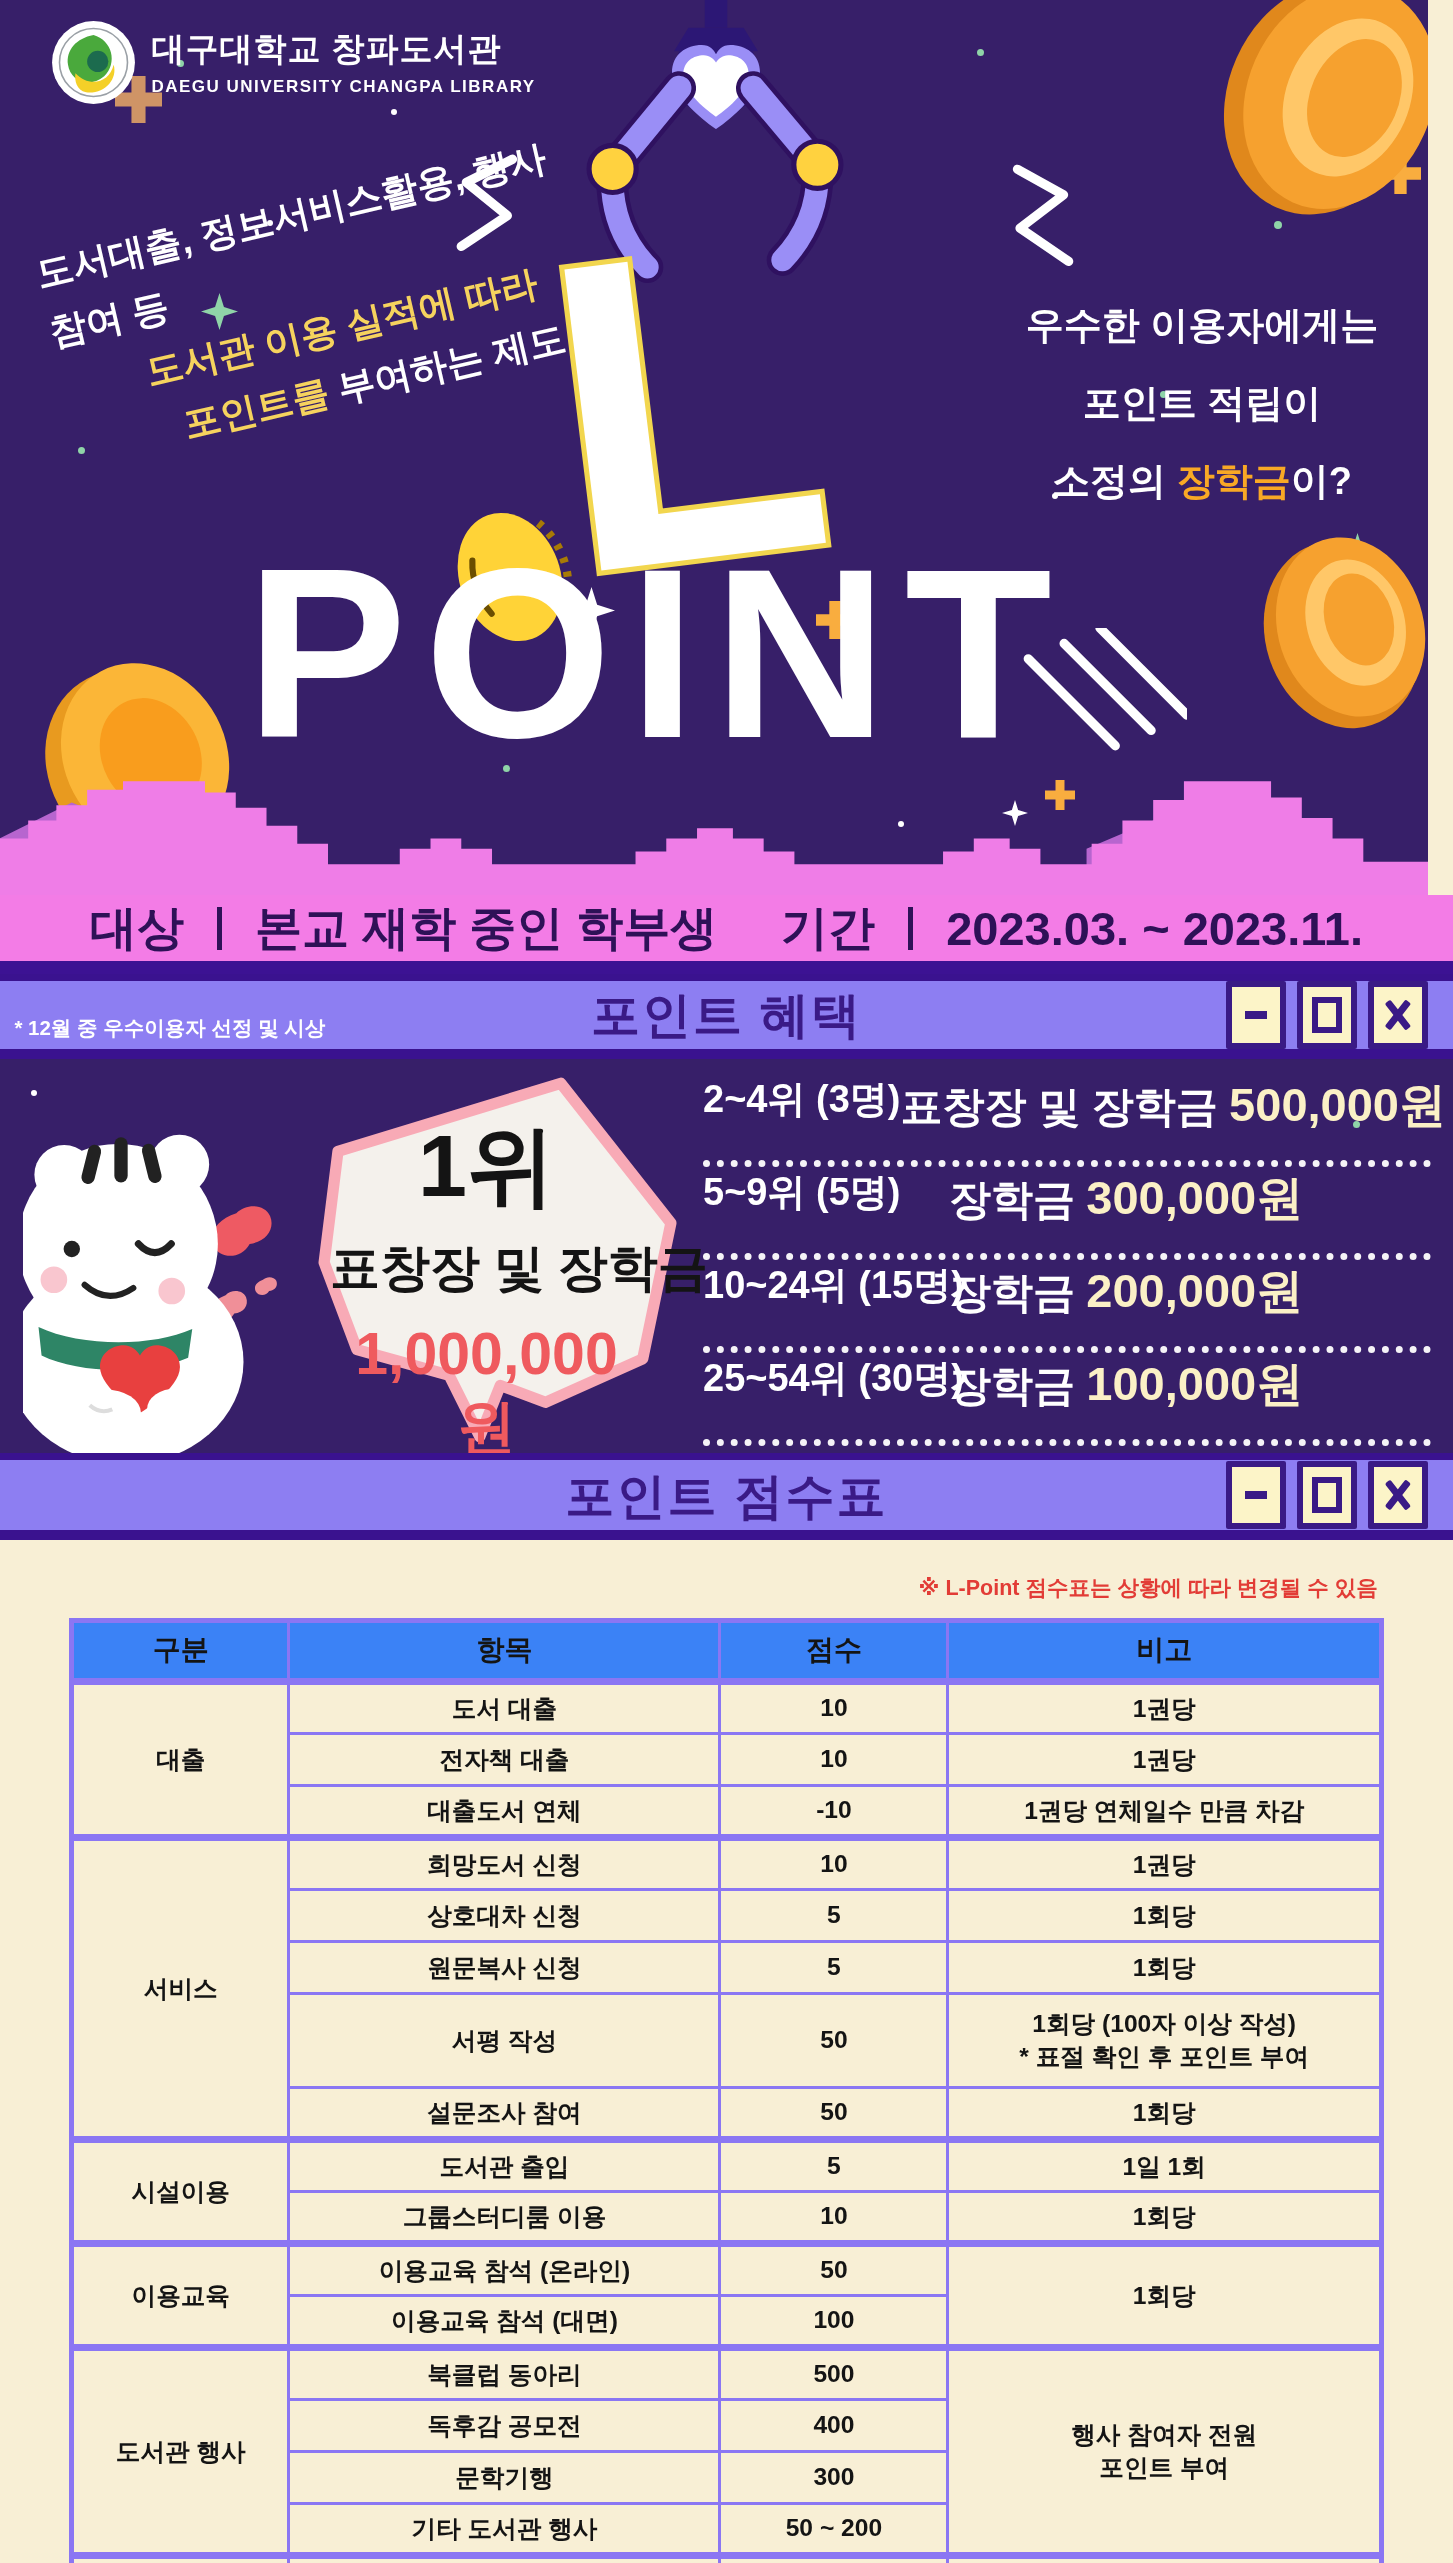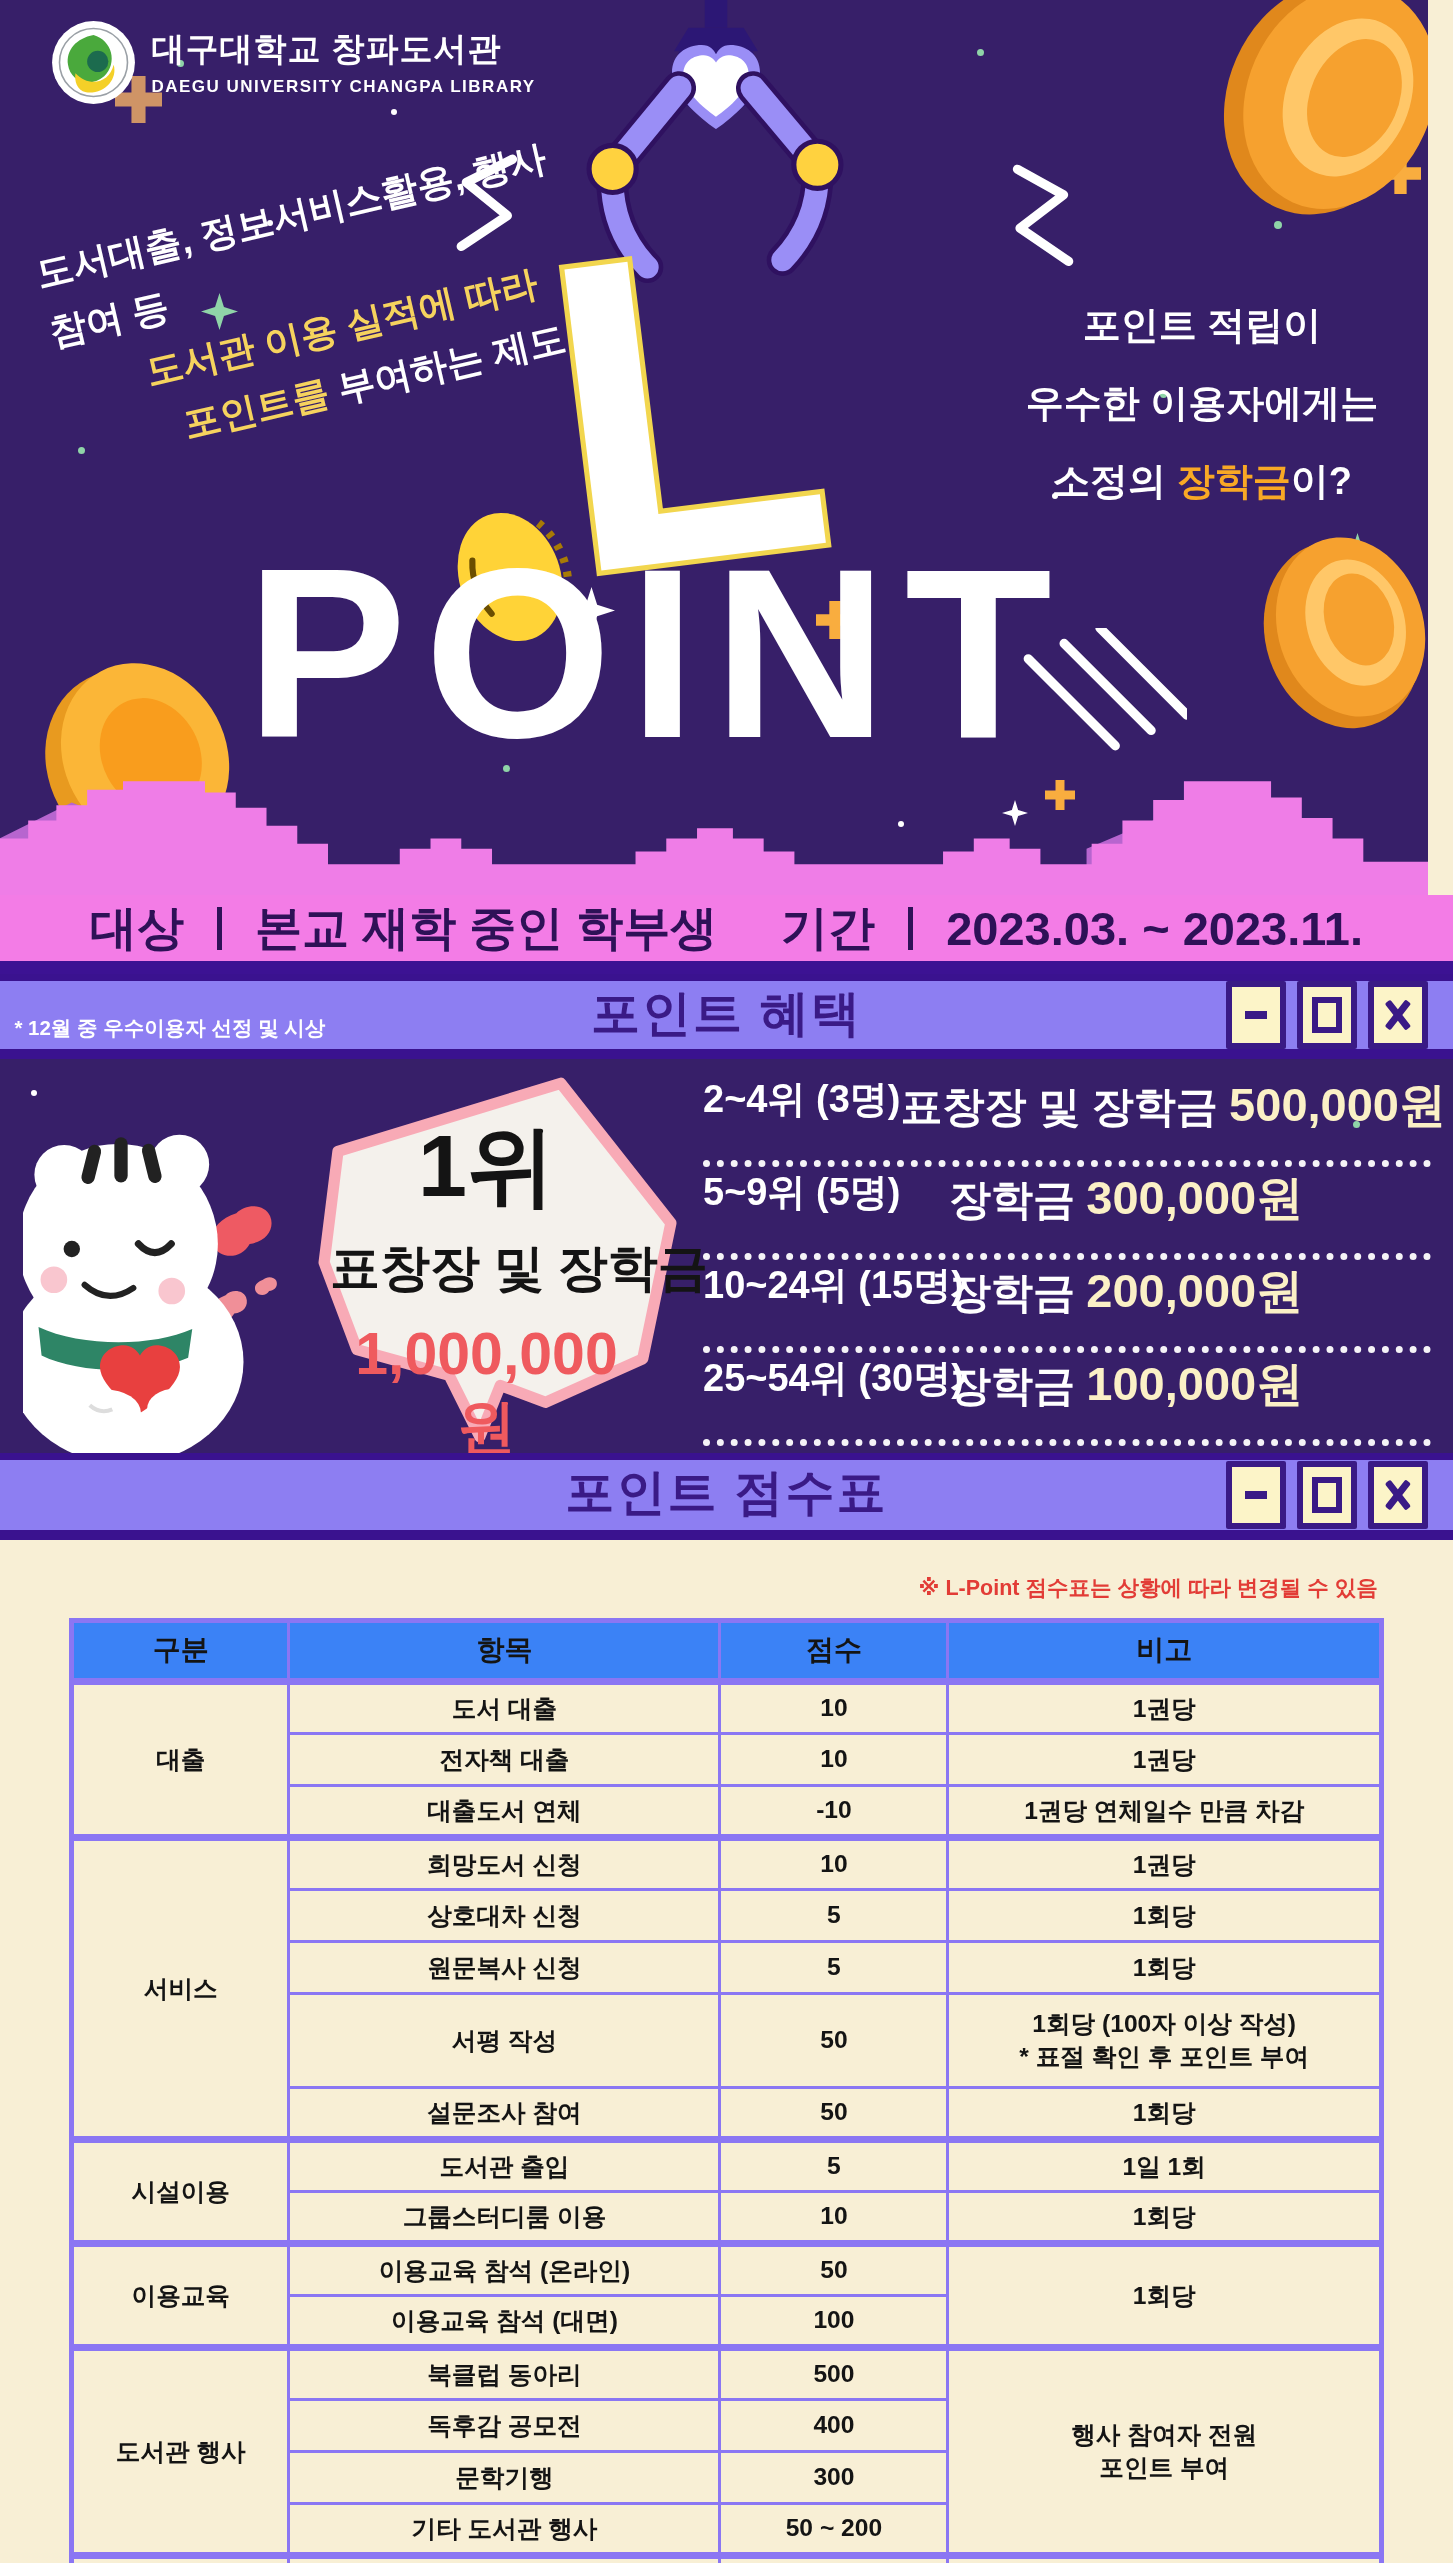--- a/index.html
+++ b/index.html
@@ -38,21 +38,21 @@
   
   .banner{position:absolute;top:895px;left:0;width:1453px;height:79px;box-sizing:border-box;
           background:#f37ce6;border-bottom:13.3px solid #3c1293;display:flex;align-items:center;
           justify-content:space-between;padding:0 90px;color:#2e1157;font-weight:800;font-size:47px;}
   .banner .grp{display:flex;align-items:center;gap:33px;white-space:nowrap;}
   .banner .bar{display:inline-block;width:5.1px;height:43px;background:#2e1157;}
 
   
   .win-head{position:absolute;left:0;width:1453px;box-sizing:border-box;background:#8d7ef2;
             border-top:7.2px solid #3a128f;border-bottom:10.3px solid #3a128f;
-            display:flex;align-items:flex-start;justify-content:center;}
+            display:flex;align-items:flex-end;justify-content:center;}
   .win-head .title{font-size:49px;font-weight:800;color:#3a1a86;letter-spacing:2.1px;}
   .win-note{position:absolute;left:14.4px;bottom:7.2px;color:#fff;font-size:20.5px;font-weight:600;}
   .win-btns{position:absolute;right:24.6px;top:50%;transform:translateY(-50%);display:flex;gap:11.3px;}
   .wbtn{width:48px;height:56px;background:#fcf4c8;border:6.7px solid #3a1a86;border-radius:2.1px;
         display:flex;align-items:center;justify-content:center;position:relative;cursor:pointer;}
   .wbtn .g-min{width:21.5px;height:8.2px;background:#3a1a86;}
   .wbtn .g-max{width:17.4px;height:24.6px;border:6.2px solid #3a1a86;}
   .wbtn .g-x{position:relative;width:24.6px;height:29px;}
   .wbtn .g-x::before,.wbtn .g-x::after{content:"";position:absolute;left:50%;top:50%;width:7.2px;height:34px;
         background:#3a1a86;border-radius:2.1px;}
@@ -193,22 +193,22 @@
       <text x="320" y="760" font-family="Liberation Sans, DejaVu Sans, sans-serif" font-size="860" font-weight="900" text-anchor="middle" fill="#ffffff" stroke="#f2d64e" stroke-width="20" paint-order="stroke" transform="rotate(-7 320 460)">L</text>
     </svg>
     <div class="point-word">POINT</div>
 
     <div class="slogan-left">
       <div class="l1">도서대출, 정보서비스활용, 행사참여 등</div>
       <div class="l2">도서관 이용 실적에 따라</div>
       <div class="l3"><span class="accent">포인트를</span><span> 부여하는 제도</span></div>
     </div>
     <div class="slogan-right">
+      <div>우수한 이용자에게는</div>
       <div>포인트 적립이</div>
-      <div>우수한 이용자에게는</div>
       <div><span>소정의 </span><span class="accent">장학금</span><span>이?</span></div>
     </div>
 
     <svg class="mtn" style="top:792px;" height="103" viewBox="0 0 2835 200">
       <path d="M0,200 V90 L140,20 L360,110 V200 Z M2120,200 V110 L2380,0 L2650,120 V200 Z" fill="#b765cf"></path>
     </svg>
     <svg class="mtn" style="top:777px;" height="118" viewBox="0 0 2835 230">
       <path fill="#ef7de7" d="M0,230 V120 H55 V85 H110 V55 H170 V25 H240 V8 H400 V30 H460 V60 H520 V95 H580 V130 H640 V170 H780 V140 H840 V120 H900 V140 H960 V170 H1240 V145 H1300 V120 H1360 V100 H1430 V120 H1490 V145 H1550 V170 H1840 V145 H1900 V120 H1970 V140 H2030 V170 H2130 V130 H2190 V85 H2250 V45 H2310 V8 H2480 V40 H2540 V80 H2600 V120 H2660 V165 H2835 V230 Z"></path>
     </svg>
   </section>

